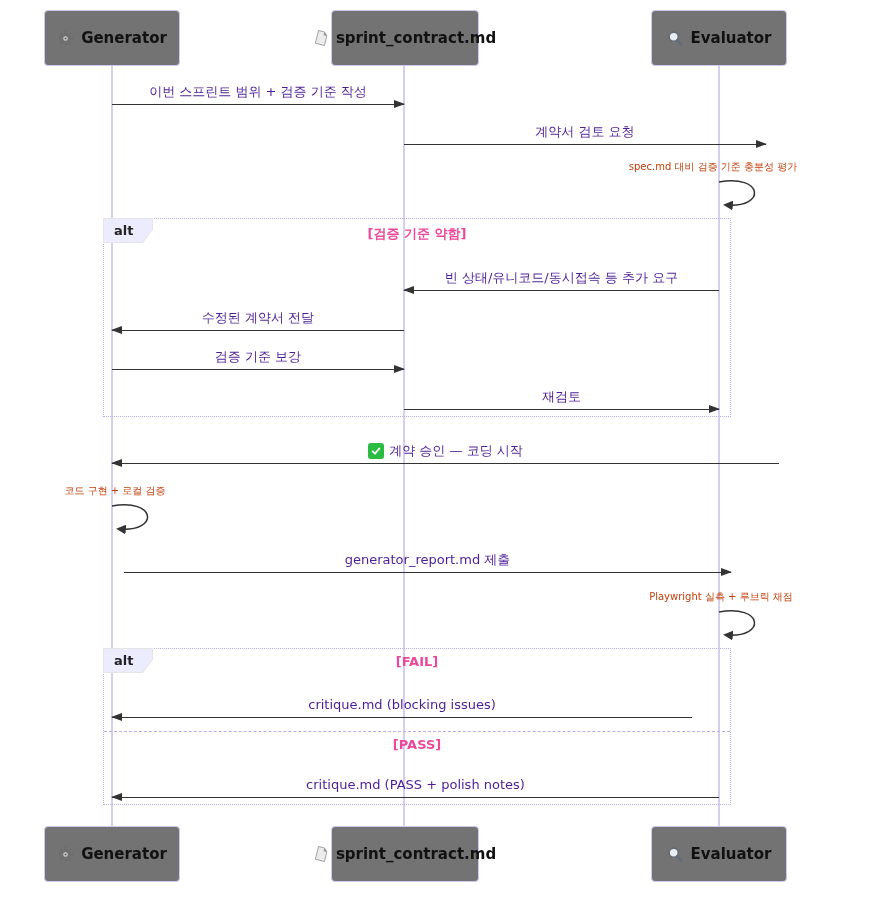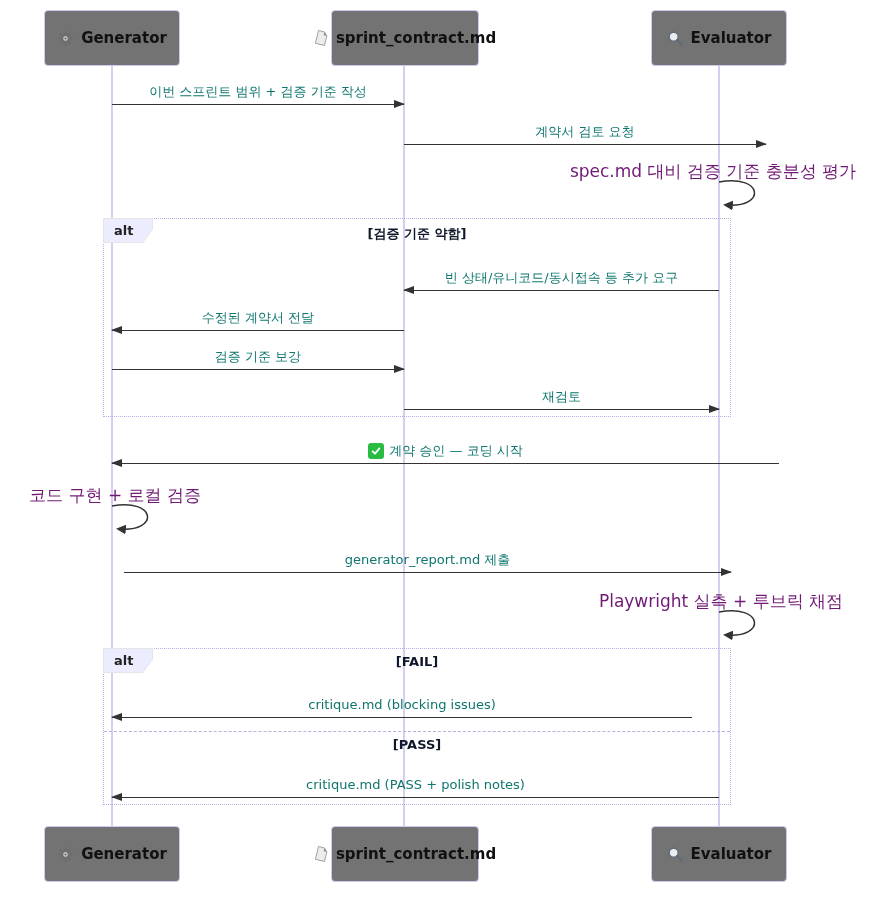--- a/index.html
+++ b/index.html
@@ -16,33 +16,33 @@
 
   .alt-block { position:absolute; box-sizing:border-box; border:1px dotted #b6aee6; }
   .alt-tab-outer { position:absolute; top:-1px; left:-1px; width:50px; height:25px;
                    clip-path:polygon(0 0,100% 0,100% 45%,80% 100%,0 100%);
                    background:#e5e5e5; }
   .alt-tab-inner { position:absolute; left:1px; top:1px; right:1px; bottom:1px;
                    clip-path:polygon(0 0,100% 0,100% 45%,80% 100%,0 100%);
                    background:#ECECFF; display:flex; align-items:center;
                    padding-left:10px; font-size:13px; font-weight:600; color:#222; }
   .alt-cond { position:absolute; left:50%; transform:translateX(-50%);
-              font-size:13px; font-weight:700; color:#0f172a; white-space:nowrap; }
+              font-size:13px; font-weight:700; color:#ec4899; white-space:nowrap; }
   .alt-divider { position:absolute; left:0; right:0; height:0; border-top:1.5px dashed #b6aee6; }
 
   .message { position:absolute; }
-  .msg-text { font-size:13px; color:#0f766e; white-space:nowrap; line-height:16px;
+  .msg-text { font-size:13px; color:#4c1d95; white-space:nowrap; line-height:16px;
               margin-bottom:4px; display:flex; justify-content:center; align-items:center; gap:5px; }
   .msg-line { position:relative; height:0; border-top:1.5px solid #333; }
   .arr { position:absolute; width:0; height:0; top:-5.5px;
          border-top:4.5px solid transparent; border-bottom:4.5px solid transparent; }
   .arr-r { right:-1px; border-left:11px solid #333; }
   .arr-l { left:-1px; border-right:11px solid #333; }
 
-  .self-text { position:absolute; font-size:17px; color:#701a75; white-space:nowrap;
+  .self-text { position:absolute; font-size:10px; color:#c2410c; white-space:nowrap;
                transform:translateX(-50%); }
   .self-loop-svg { position:absolute; }
 
   .check-icon { width:16px; height:16px; background:#2abc42; border-radius:3px;
                 display:inline-flex; align-items:center; justify-content:center; flex:none; }
 </style>
 </head>
 <body>
 
 <div class="stage">

